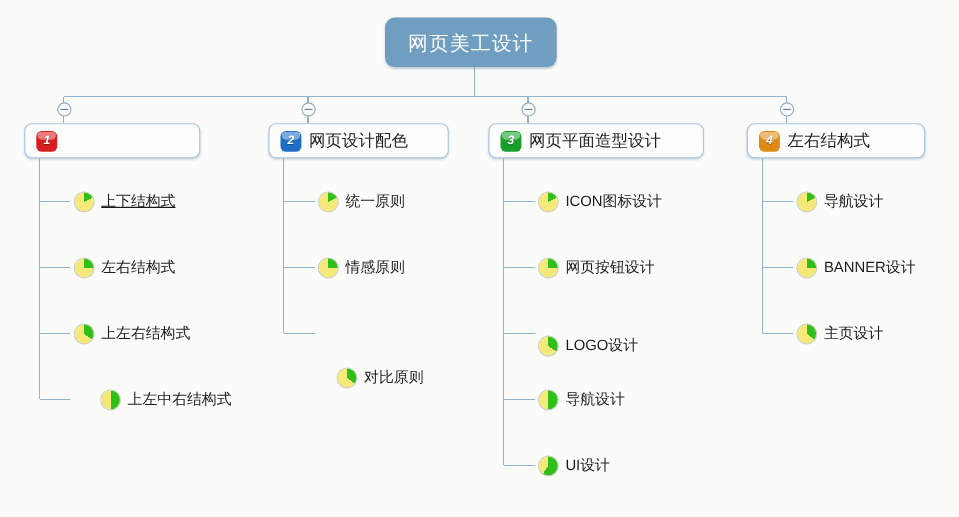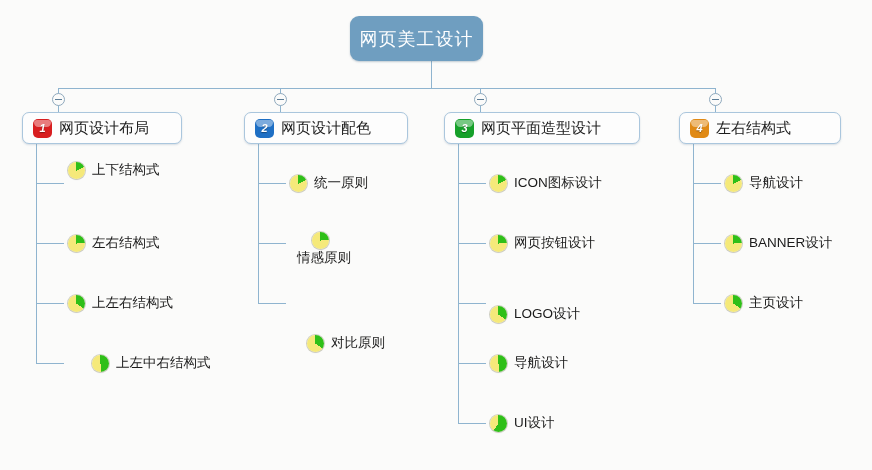--- a/index.html
+++ b/index.html
@@ -26,21 +26,21 @@
     position: absolute;
     left: 0; top: 0;
     width: 872px; height: 470px;
     pointer-events: none;
   }
   
   .root-node {
     position: absolute;
     left: 350px;
     top: 16px;
-    width: 133px;
+    width: 156px;
     height: 45px;
     background: #6f9ec0;
     border-radius: 9px;
     box-shadow: 0 1px 2px rgba(80,110,135,0.35);
     display: flex;
     align-items: center;
     justify-content: center;
   }
   .root-label {
     color: #ffffff;
@@ -170,21 +170,20 @@
 
   <div class="root-node">
     <div class="root-label">网页美工设计</div>
   </div>
 
   <div id="branch-layer">
       <div class="branch-node" style="left: 22px; top: 112px; width: 160px;">
         <div class="badge" style="background: rgb(216, 30, 32);">
           <span>1</span>
         </div>
-        <div class="branch-label">网页设计布局</div>
       </div>
       <div class="branch-node" style="left: 244px; top: 112px; width: 164px;">
         <div class="badge" style="background: rgb(30, 111, 196);">
           <span>2</span>
         </div>
         <div class="branch-label">网页设计配色</div>
       </div>
       <div class="branch-node" style="left: 444px; top: 112px; width: 196px;">
         <div class="badge" style="background: rgb(22, 160, 42);">
           <span>3</span>
@@ -192,41 +191,41 @@
         <div class="branch-label">网页平面造型设计</div>
       </div>
       <div class="branch-node" style="left: 679px; top: 112px; width: 162px;">
         <div class="badge" style="background: rgb(224, 138, 22);">
           <span>4</span>
         </div>
         <div class="branch-label">左右结构式</div>
       </div>
     </div>
   <div id="leaf-layer">
-      <div class="leaf-node" style="left: 68px; top: 159px;">
+      <div class="leaf-node" style="left: 68px; top: 172px; text-decoration: underline;">
         <div class="leaf-icon" style="background: conic-gradient(rgb(47, 191, 24) 0deg, rgb(47, 191, 24) 64.8deg, rgb(245, 233, 122) 64.8deg, rgb(245, 233, 122) 360deg);"></div>
         <div class="leaf-label">上下结构式</div>
       </div>
       <div class="leaf-node" style="left: 68px; top: 232px;">
         <div class="leaf-icon" style="background: conic-gradient(rgb(47, 191, 24) 0deg, rgb(47, 191, 24) 90deg, rgb(245, 233, 122) 90deg, rgb(245, 233, 122) 360deg);"></div>
         <div class="leaf-label">左右结构式</div>
       </div>
       <div class="leaf-node" style="left: 68px; top: 292px;">
         <div class="leaf-icon" style="background: conic-gradient(rgb(47, 191, 24) 0deg, rgb(47, 191, 24) 126deg, rgb(245, 233, 122) 126deg, rgb(245, 233, 122) 360deg);"></div>
         <div class="leaf-label">上左右结构式</div>
       </div>
       <div class="leaf-node" style="left: 68px; top: 352px; padding-left: 24px;">
         <div class="leaf-icon" style="background: conic-gradient(rgb(47, 191, 24) 0deg, rgb(47, 191, 24) 180deg, rgb(245, 233, 122) 180deg, rgb(245, 233, 122) 360deg);"></div>
         <div class="leaf-label">上左中右结构式</div>
       </div>
       <div class="leaf-node" style="left: 290px; top: 172px;">
         <div class="leaf-icon" style="background: conic-gradient(rgb(47, 191, 24) 0deg, rgb(47, 191, 24) 64.8deg, rgb(245, 233, 122) 64.8deg, rgb(245, 233, 122) 360deg);"></div>
         <div class="leaf-label">统一原则</div>
       </div>
-      <div class="leaf-node" style="left: 290px; top: 232px; flex-direction: column;">
+      <div class="leaf-node" style="left: 290px; top: 232px;">
         <div class="leaf-icon" style="background: conic-gradient(rgb(47, 191, 24) 0deg, rgb(47, 191, 24) 90deg, rgb(245, 233, 122) 90deg, rgb(245, 233, 122) 360deg);"></div>
         <div class="leaf-label">情感原则</div>
       </div>
       <div class="leaf-node" style="left: 307px; top: 292px; margin-top: 40px;">
         <div class="leaf-icon" style="background: conic-gradient(rgb(47, 191, 24) 0deg, rgb(47, 191, 24) 126deg, rgb(245, 233, 122) 126deg, rgb(245, 233, 122) 360deg);"></div>
         <div class="leaf-label">对比原则</div>
       </div>
       <div class="leaf-node" style="left: 490px; top: 172px;">
         <div class="leaf-icon" style="background: conic-gradient(rgb(47, 191, 24) 0deg, rgb(47, 191, 24) 64.8deg, rgb(245, 233, 122) 64.8deg, rgb(245, 233, 122) 360deg);"></div>
         <div class="leaf-label">ICON图标设计</div>

